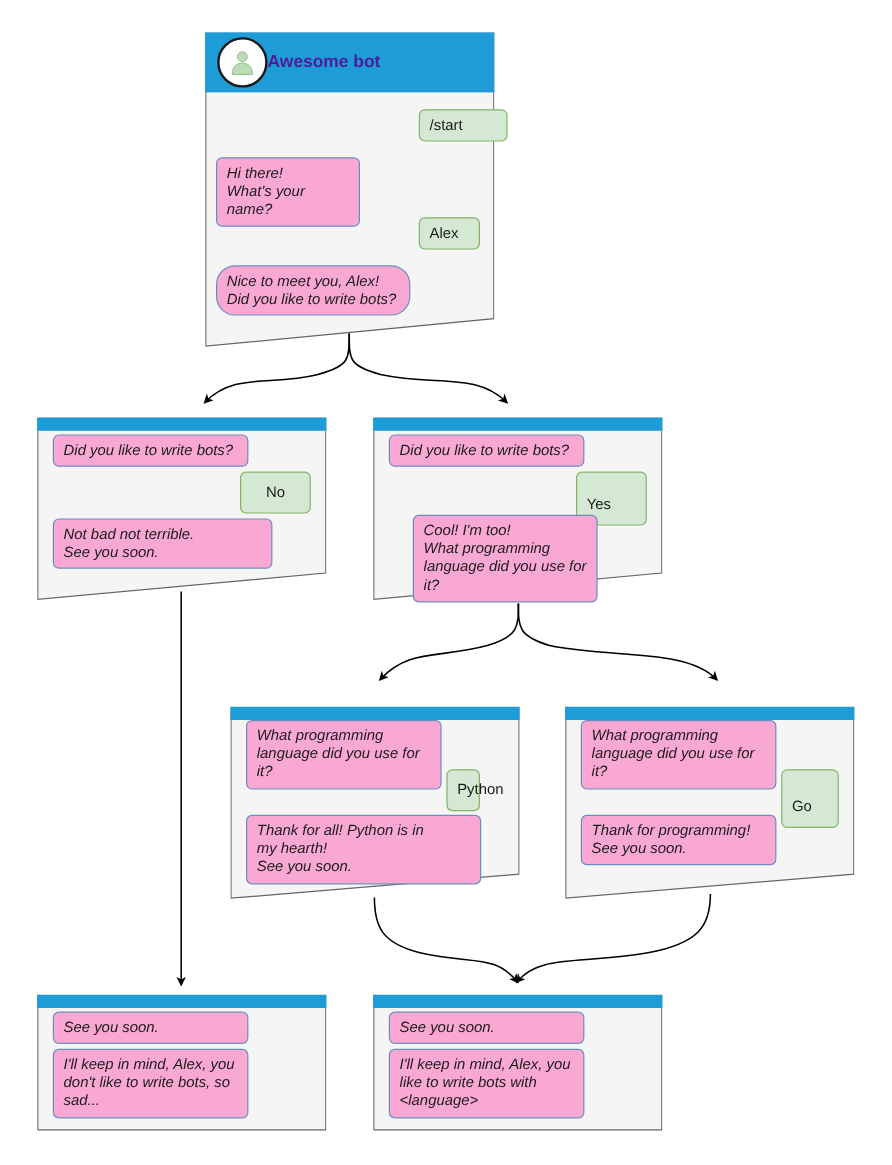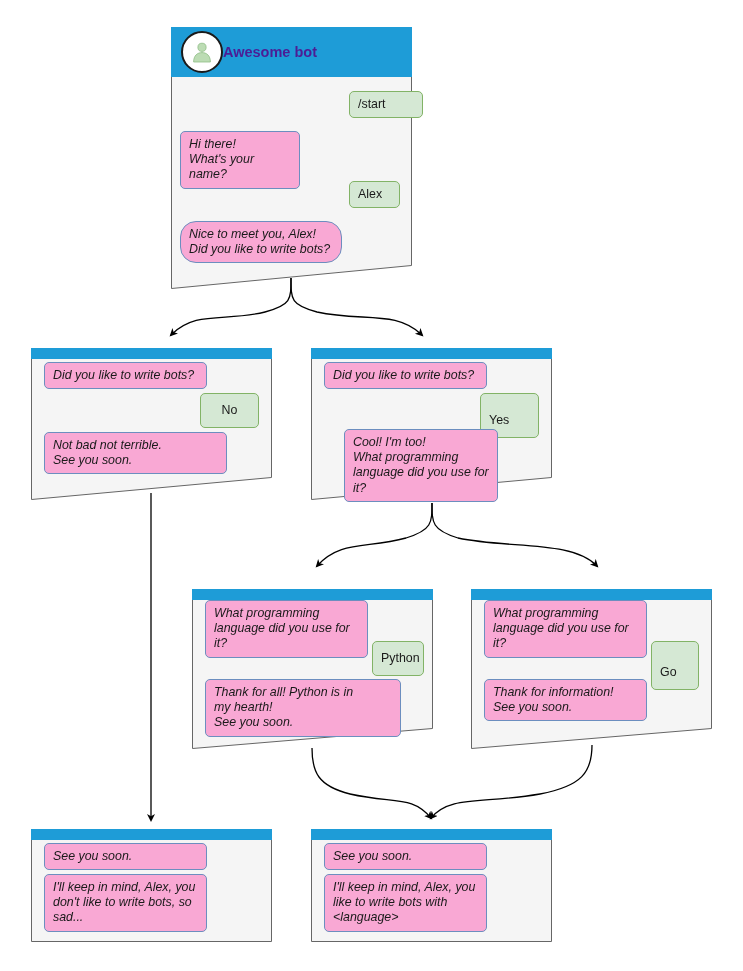--- a/index.html
+++ b/index.html
@@ -180,37 +180,37 @@
 </div>
 
 <div class="node" style="left:192px; top:589px; width:241px; height:160px;">
   <svg class="node-frame" width="241" height="161">
     <path d="M0.5,0.5 L240.5,0.5 L240.5,139.5 L0.5,159.5 Z" fill="#f5f5f5" stroke="#666666" stroke-width="1"></path>
   </svg>
   <div class="node-header" style="width:241px; height:11px;"></div>
   <div class="msgs">
     <div class="bubble bot" style="left:13px; top:11px; width:163px;">What programming
 language did you use for it?</div>
-    <div class="bubble user" style="left:180px; top:52px; width:52px; padding-top:9px; padding-bottom:9px;">Python</div>
+    <div class="bubble user" style="left:180px; top:52px; width:28px; padding-top:9px; padding-bottom:9px;">Python</div>
     <div class="bubble bot" style="left:13px; top:90px; width:196px;">Thank for all! Python is in
 my hearth!
 See you soon.</div>
   </div>
 </div>
 
 <div class="node" style="left:471px; top:589px; width:241px; height:160px;">
   <svg class="node-frame" width="241" height="161">
     <path d="M0.5,0.5 L240.5,0.5 L240.5,139.5 L0.5,159.5 Z" fill="#f5f5f5" stroke="#666666" stroke-width="1"></path>
   </svg>
   <div class="node-header" style="width:241px; height:11px;"></div>
   <div class="msgs">
     <div class="bubble bot" style="left:13px; top:11px; width:163px;">What programming
 language did you use for it?</div>
     <div class="bubble user" style="left:180px; top:52px; width:48px; padding-top:23px; padding-bottom:9px;">Go</div>
-    <div class="bubble bot" style="left:13px; top:90px; width:163px;">Thank for information!
+    <div class="bubble bot" style="left:13px; top:90px; width:163px;">Thank for programming!
 See you soon.</div>
   </div>
 </div>
 
 <div class="node" style="left:31px; top:829px; width:241px; height:113px;">
   <svg class="node-frame" width="241" height="114">
     <path d="M0.5,0.5 L240.5,0.5 L240.5,112.5 L0.5,112.5 Z" fill="#f5f5f5" stroke="#666666" stroke-width="1"></path>
   </svg>
   <div class="node-header" style="width:241px; height:11px;"></div>
   <div class="msgs">

